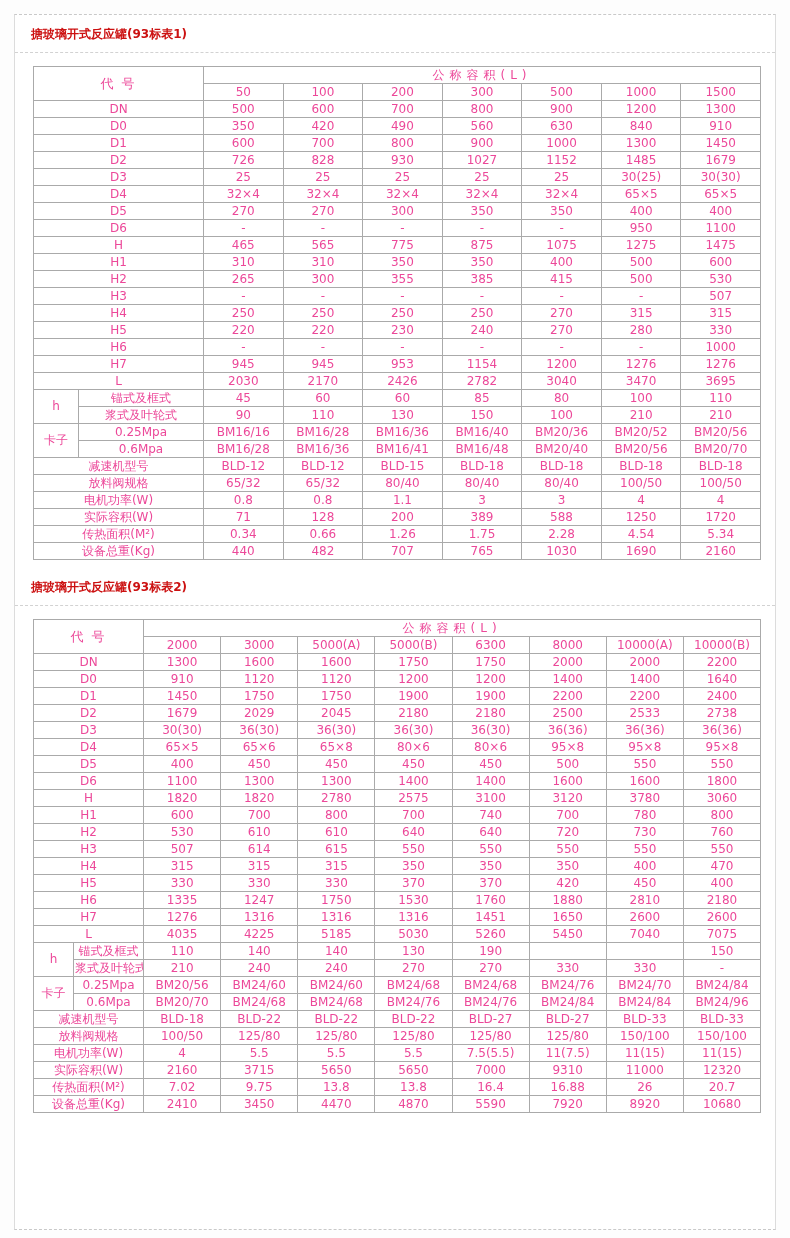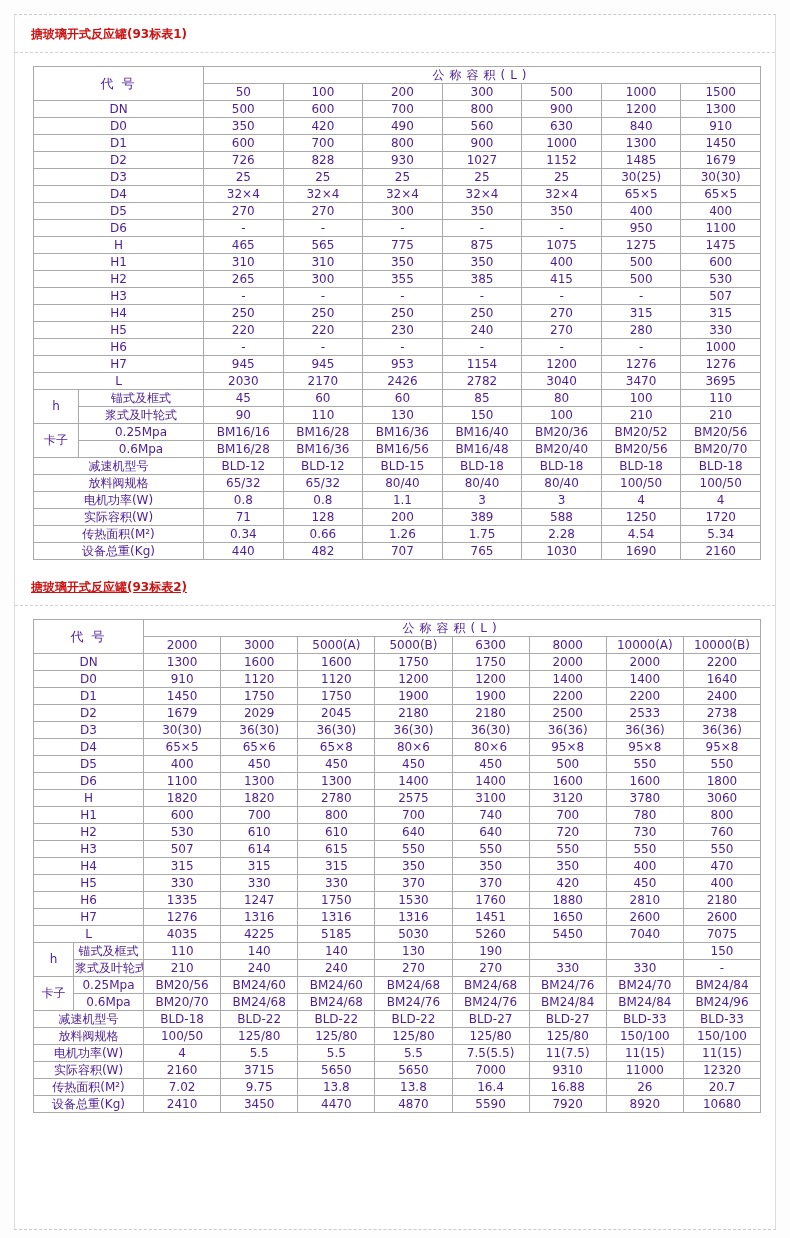--- a/index.html
+++ b/index.html
@@ -16,28 +16,28 @@
     border-bottom: 1px dashed #c9c9c9;
   }
   .section-title {
     color: #cc1111;
     font-weight: bold;
     font-size: 12px;
     line-height: 16px;
     padding: 11px 0 10px 16px;
     border-bottom: 1px dashed #d2d2d2;
   }
-  .section-title.second { padding-top: 19px; text-decoration: underline; }
+  .section-title.second { padding-top: 19px; }
   table.spec {
     border-collapse: collapse;
     table-layout: fixed;
     margin: 13px 14px 0 18px;
     width: 727px;
     font-size: 12px;
-    color: #4c1d95;
+    color: #ec4899;
   }
   table.spec th, table.spec td {
     border: 1px solid #aaaaaa;
     text-align: center;
     vertical-align: middle;
     height: 17px;
     padding: 0 1px;
     font-weight: normal;
     overflow: hidden;
     white-space: nowrap;
@@ -283,21 +283,21 @@
             <td class="value-cell">BM16/36</td>
             <td class="value-cell">BM16/40</td>
             <td class="value-cell">BM20/36</td>
             <td class="value-cell">BM20/52</td>
             <td class="value-cell">BM20/56</td>
           </tr>
           <tr>
             <td class="sub-label">0.6Mpa</td>
             <td class="value-cell">BM16/28</td>
             <td class="value-cell">BM16/36</td>
-            <td class="value-cell">BM16/56</td>
+            <td class="value-cell">BM16/41</td>
             <td class="value-cell">BM16/48</td>
             <td class="value-cell">BM20/40</td>
             <td class="value-cell">BM20/56</td>
             <td class="value-cell">BM20/70</td>
           </tr>
           <tr>
             <td class="row-label" colspan="2">减速机型号</td>
             <td class="value-cell">BLD-12</td>
             <td class="value-cell">BLD-12</td>
             <td class="value-cell">BLD-15</td>

